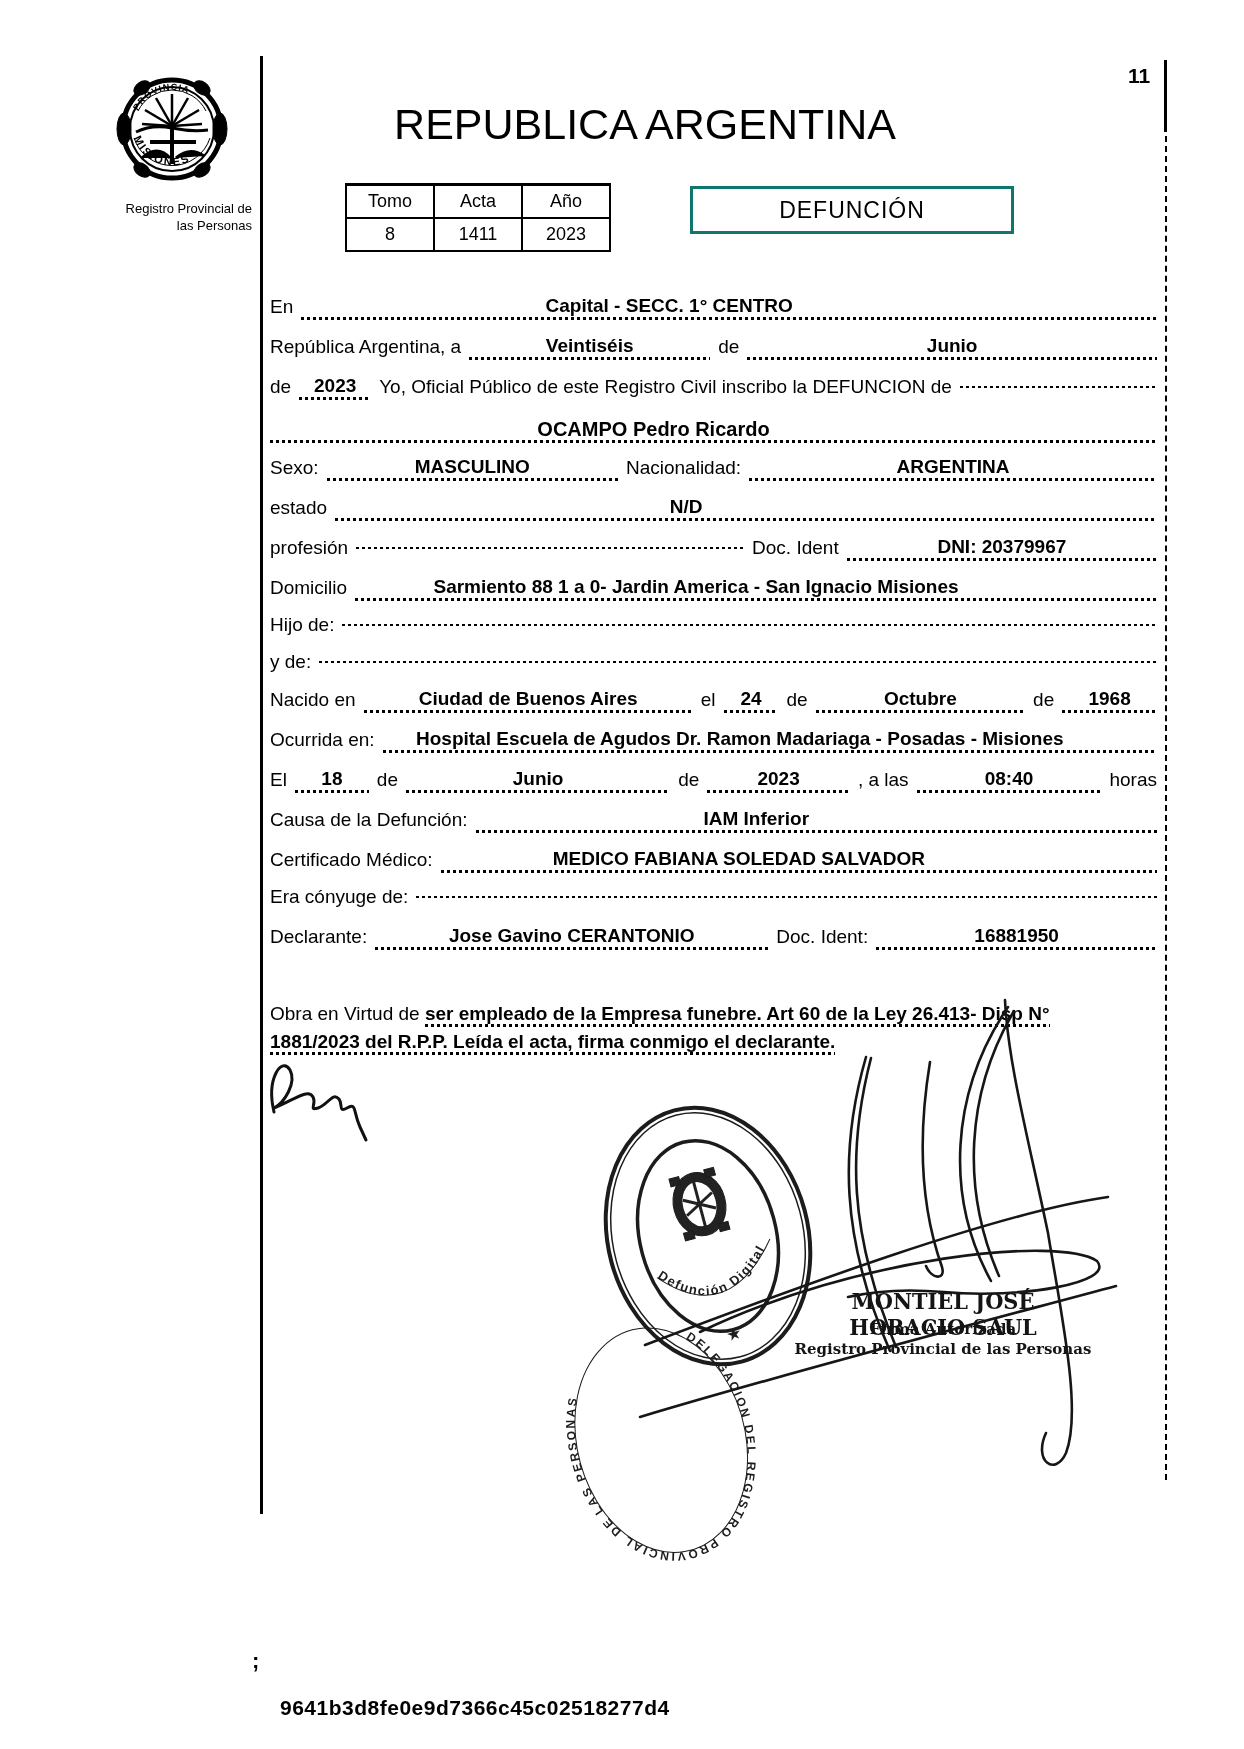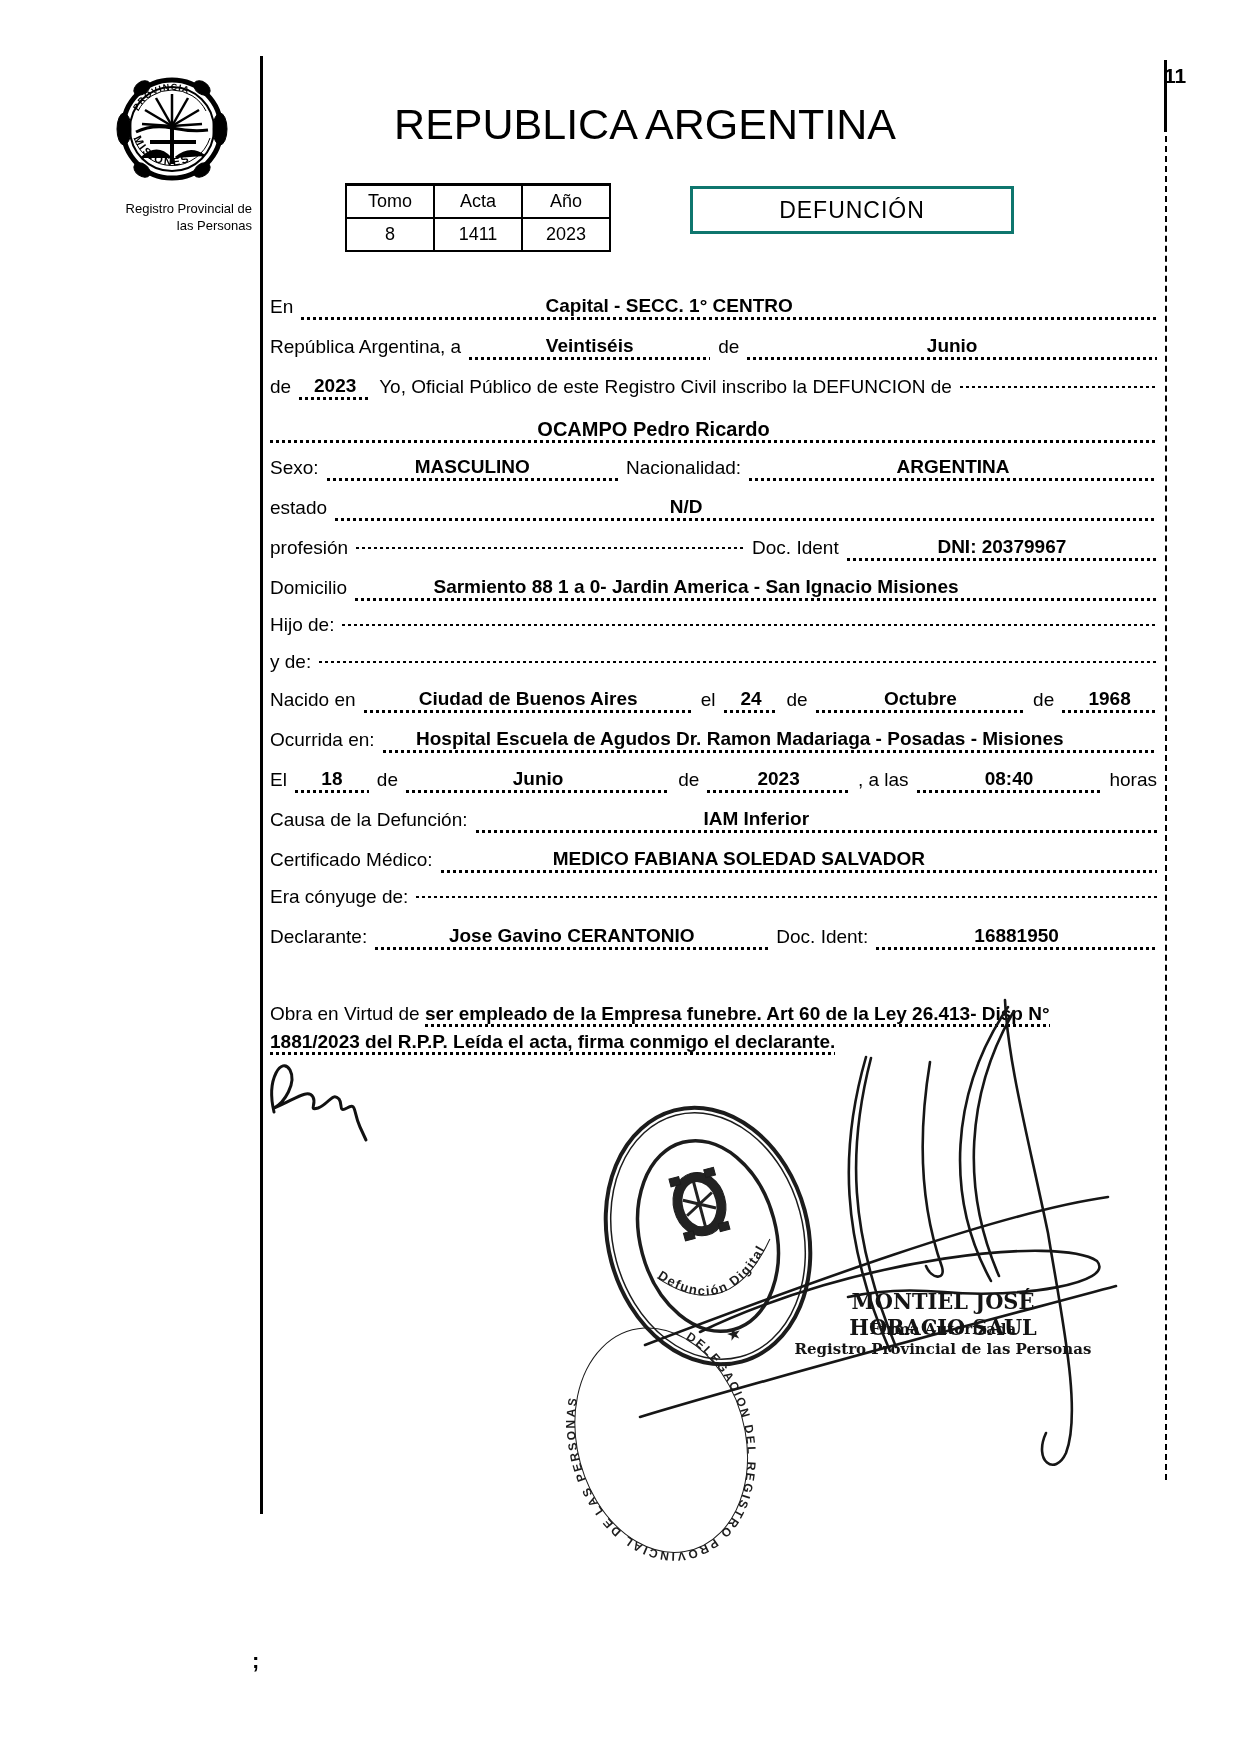--- a/index.html
+++ b/index.html
@@ -8,21 +8,21 @@
   .abs{position:absolute;}
 
   
   .vrule-left{left:260px;top:56px;width:3px;height:1458px;background:#000;}
   .vrule-right-solid{left:1164px;top:60px;width:3px;height:72px;background:#000;}
   .vrule-right-dash{left:1165px;top:136px;width:0;height:1344px;border-left:2px dashed #000;}
 
   
   .title{left:240px;top:100px;width:810px;text-align:center;
          font-size:43px;font-weight:normal;letter-spacing:0px;}
-  .pageno{left:1128px;top:64px;font-size:21px;font-weight:bold;margin-left:36px;}
+  .pageno{left:1128px;top:64px;font-size:21px;font-weight:bold;}
   .org-label{left:92px;top:200px;width:160px;text-align:right;
              font-size:13px;line-height:17px;}
 
   table.recbox{left:345px;top:183px;border-collapse:collapse;position:absolute;border-radius:6px;}
   table.recbox td{border:2px solid #000;width:86px;height:31px;text-align:center;
                   font-size:18px;padding:0;}
   table.recbox tr td{border-width:3px 2px 2px 2px;}
   table.recbox tr+tr td{border-width:2px;}
 
   .typebox{left:690px;top:186px;width:318px;height:42px;border:3px solid #0f766e;
@@ -291,14 +291,15 @@
       <path d="M100 437 C 258 361 460 341 497 366 C 516 388 420 404 344 397 C 310 394 278 395 248 402"></path>
       <path d="M40 522 C 210 471 420 417 516 391"></path>
     </g>
   </svg>
 
   <div class="abs sig-name">MONTIEL JOSÉ HORACIO SAUL</div>
   <div class="abs sig-l2">Firma Autorizada</div>
   <div class="abs sig-l3">Registro Provincial de las Personas</div>
 
   <div class="abs semi">;</div>
+  <div class="abs footer-hash">9641b3d8fe0e9d7366c45c02518277d4</div>
 
 </div>
 
 </body></html>

